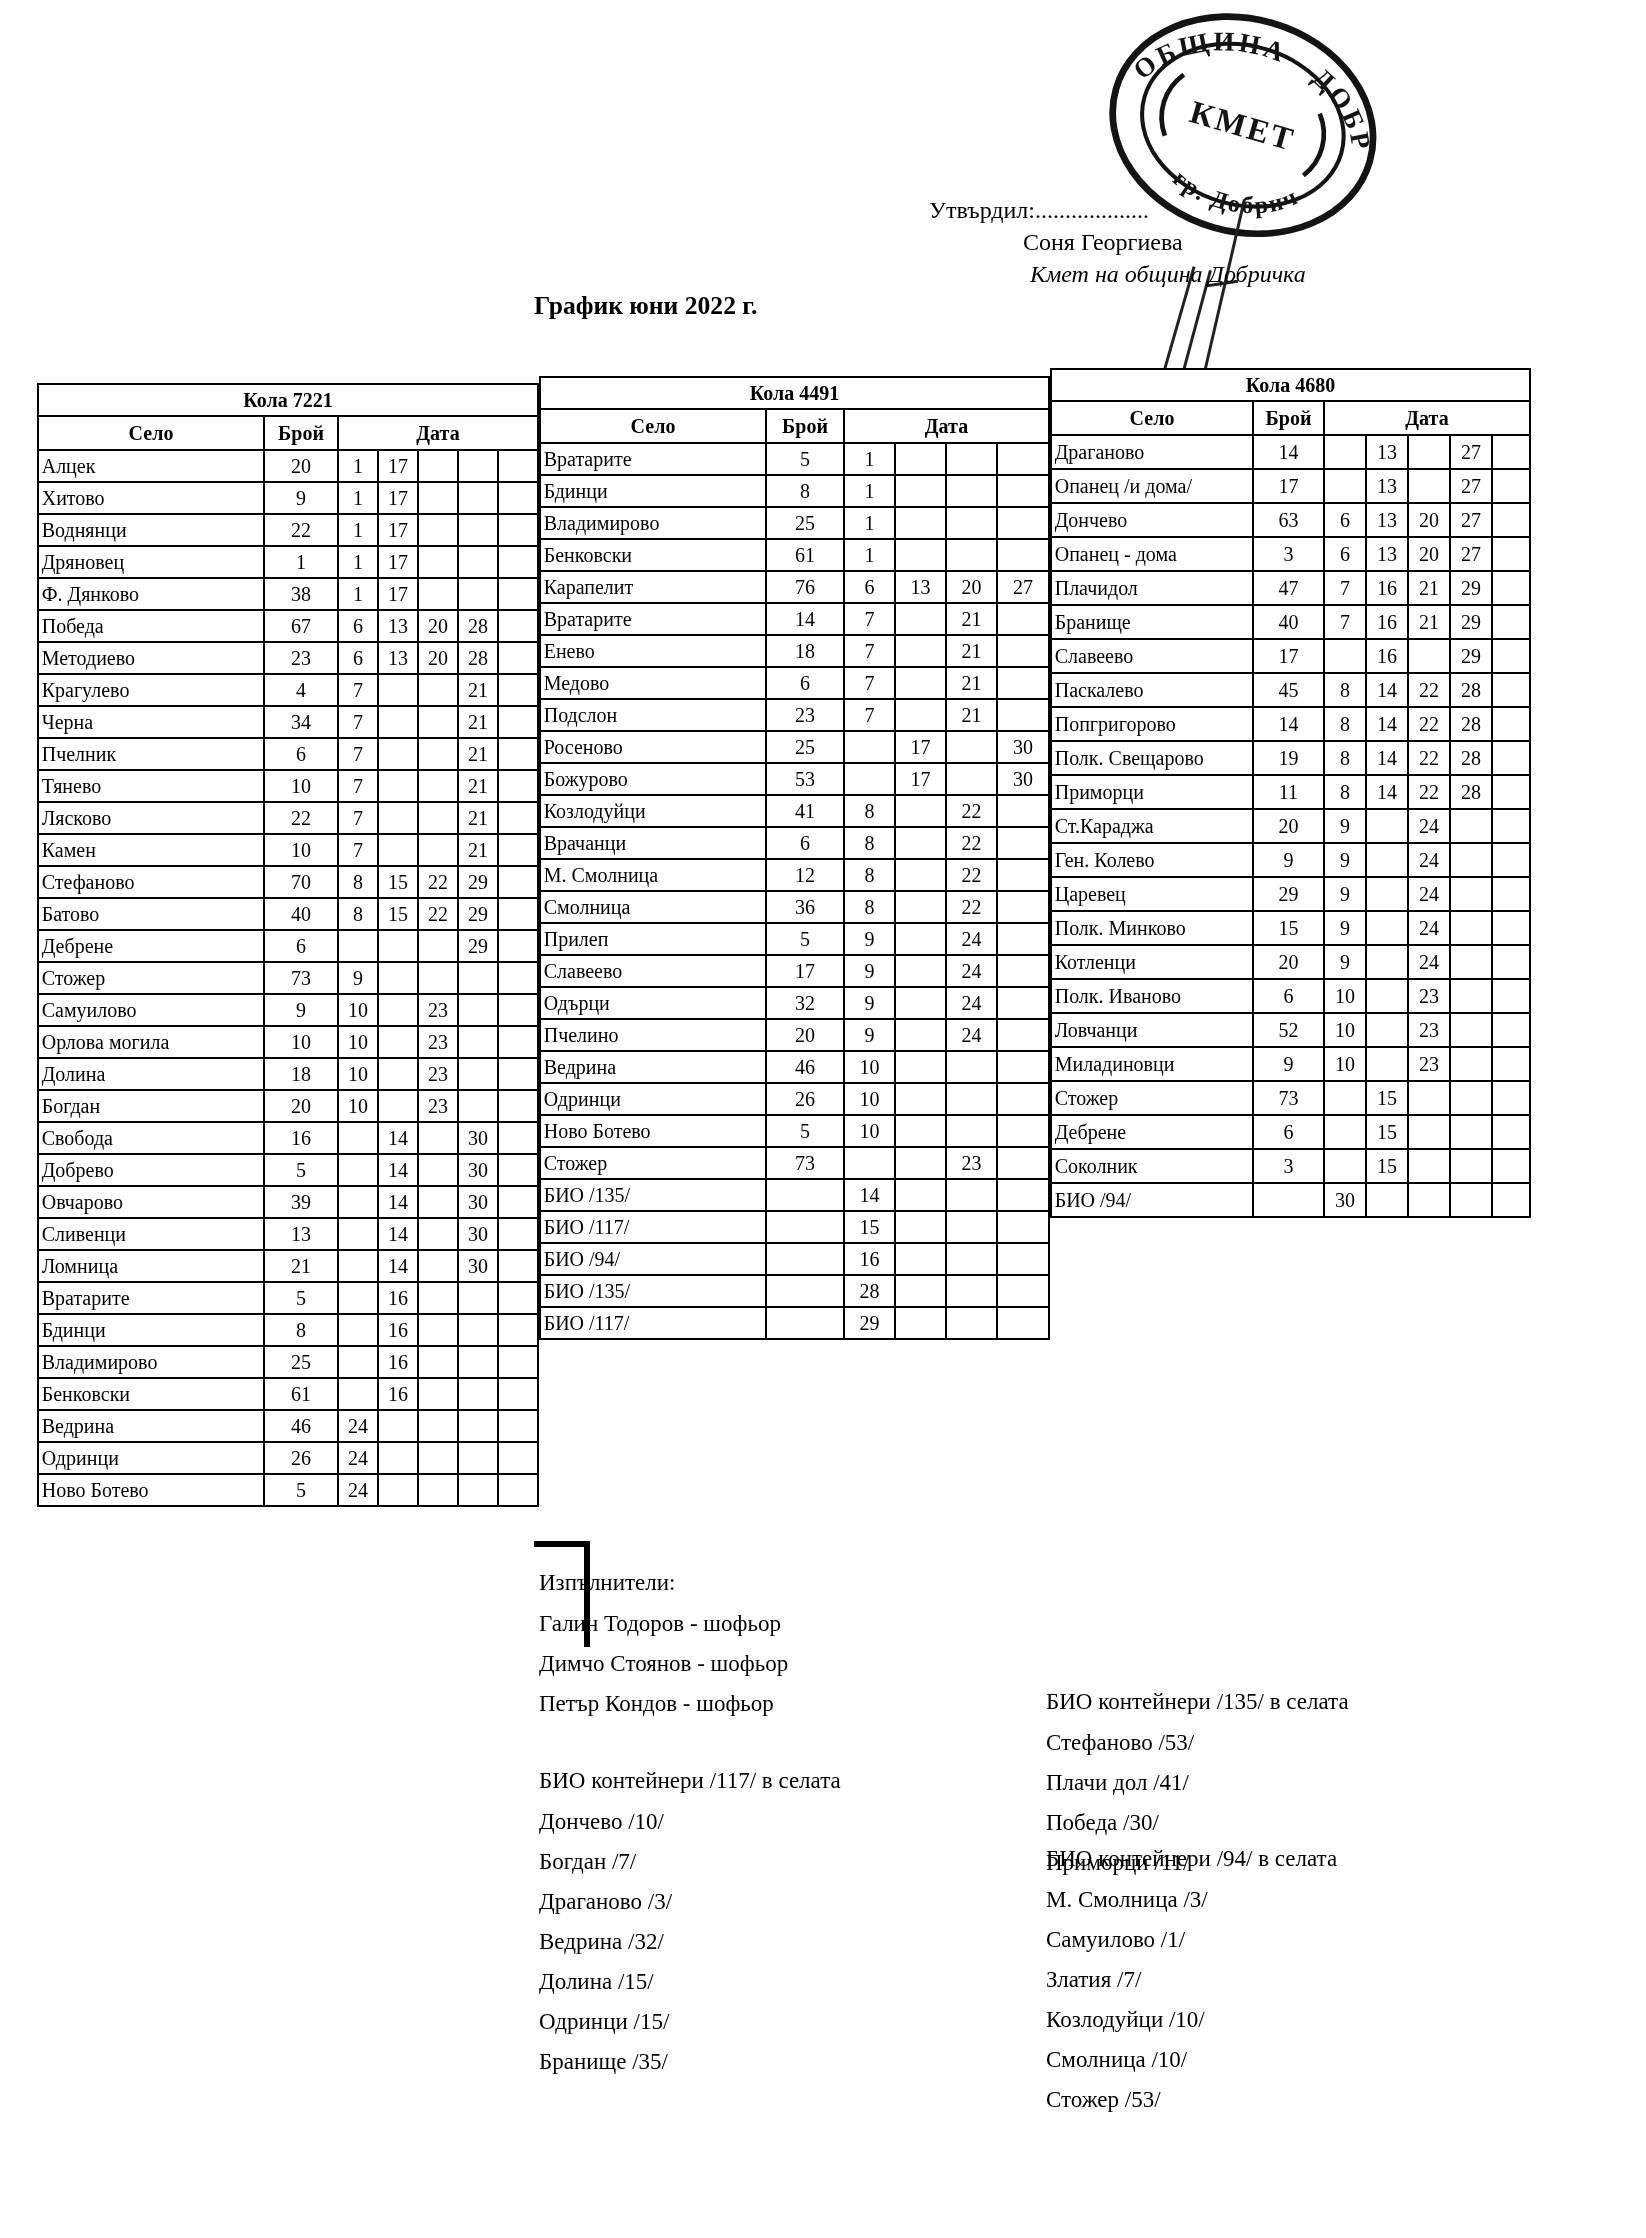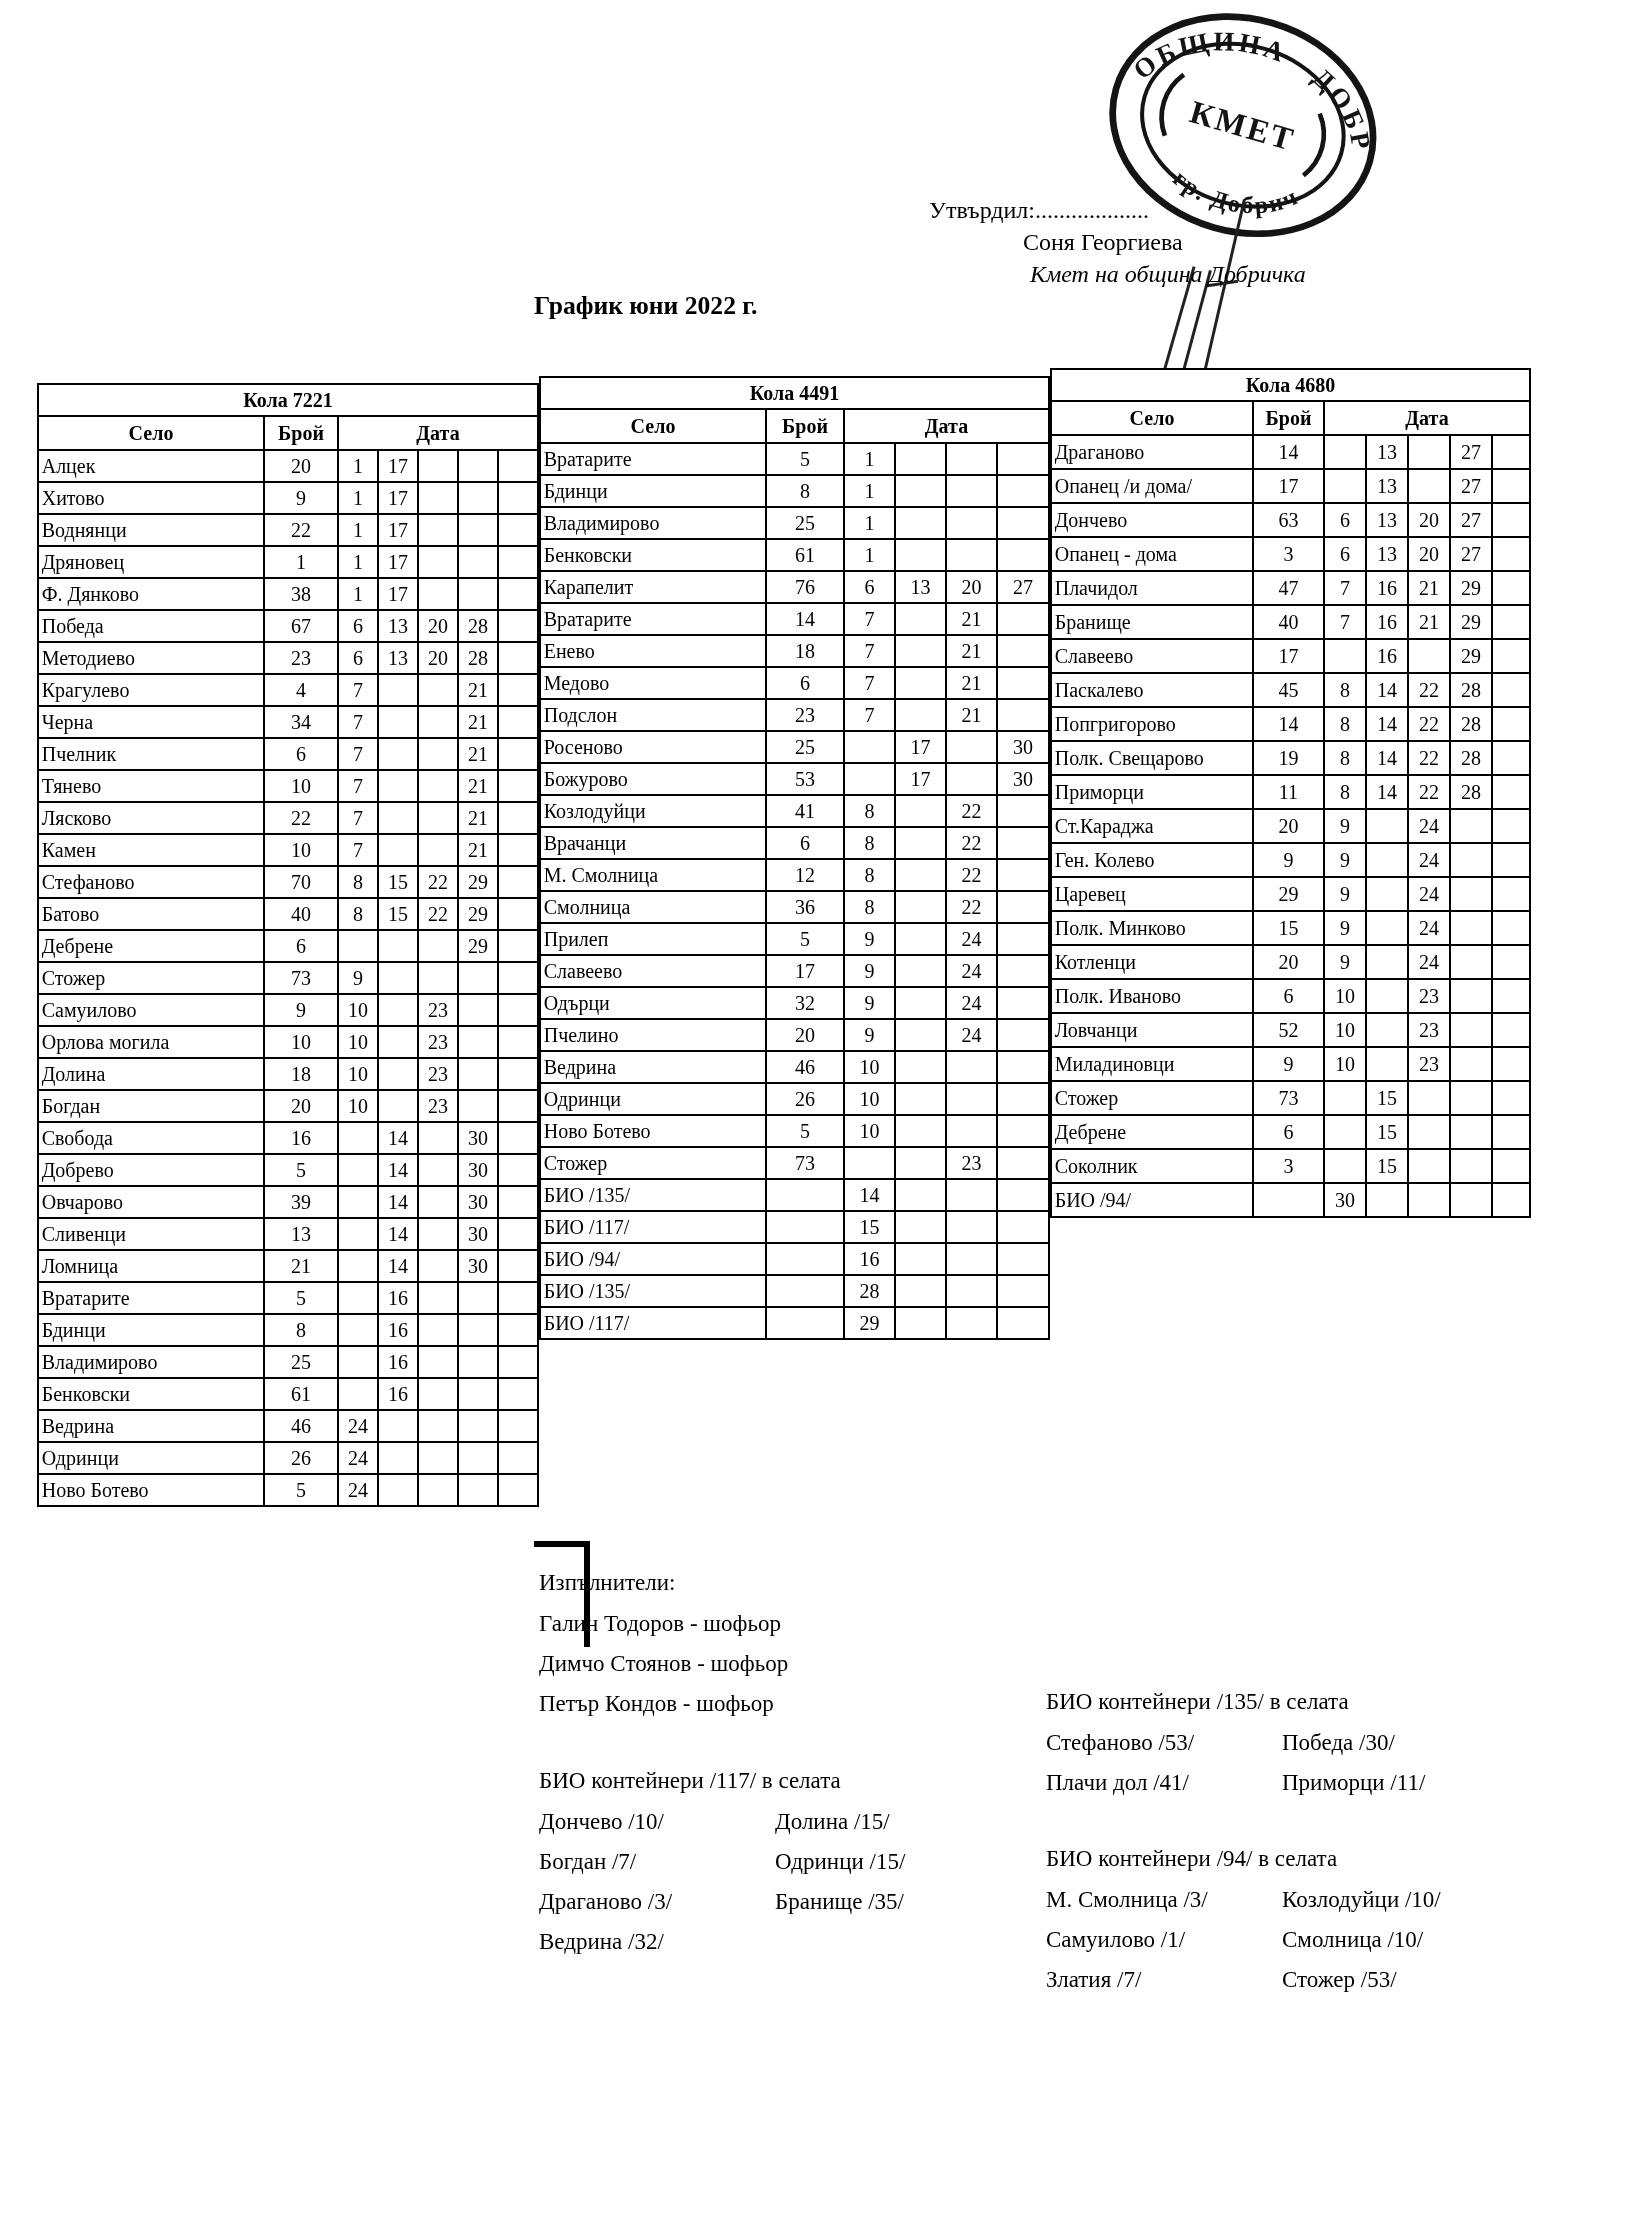--- a/index.html
+++ b/index.html
@@ -27,21 +27,21 @@
   th.h{font-size:22px;font-weight:bold;height:32px;text-align:center;}
   td.v{text-align:left;padding-left:6px;}
   td.n{text-align:center;}
   td.d{text-align:center;}
   .t1 td{height:30px;}  .t2 td{height:30px;}  .t3 td{height:32px;}
   .t1{margin-top:15px;} .t2{margin-top:8px;} .t3{margin-top:0;}
 
   
   .block{position:absolute;font-size:23px;line-height:40px;}
   .block .hd{margin-bottom:1.3px;}
-  .cols{display:flex;}
+  .cols{display:flex;flex-direction:column;}
   .cols .c1{width:236px;}
   .li{white-space:nowrap;}
 
   
   .artifact{position:absolute;left:534px;top:1541px;width:50px;height:100px;
             border-top:6px solid #000;border-right:6px solid #000;}
 </style>
 </head>
 <body>
 

